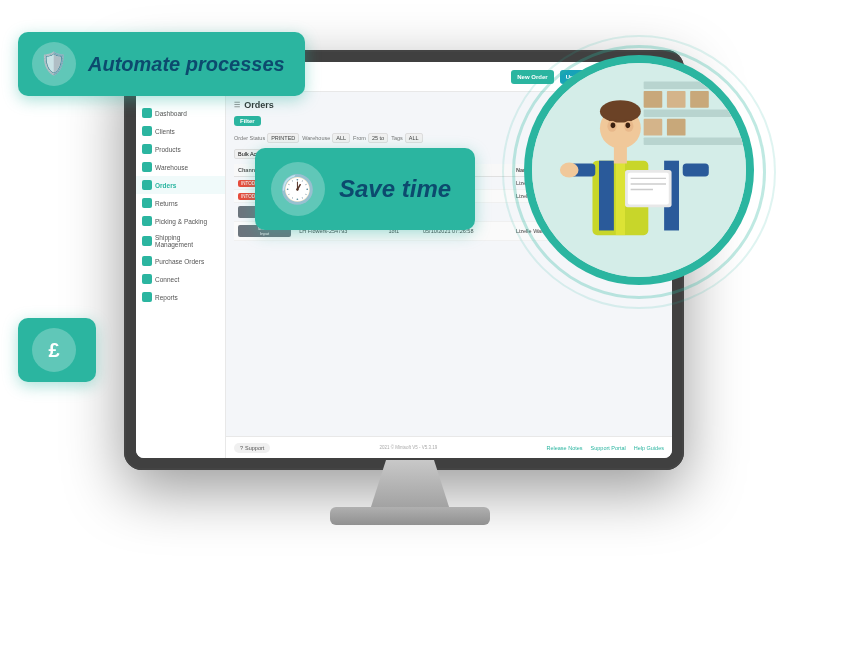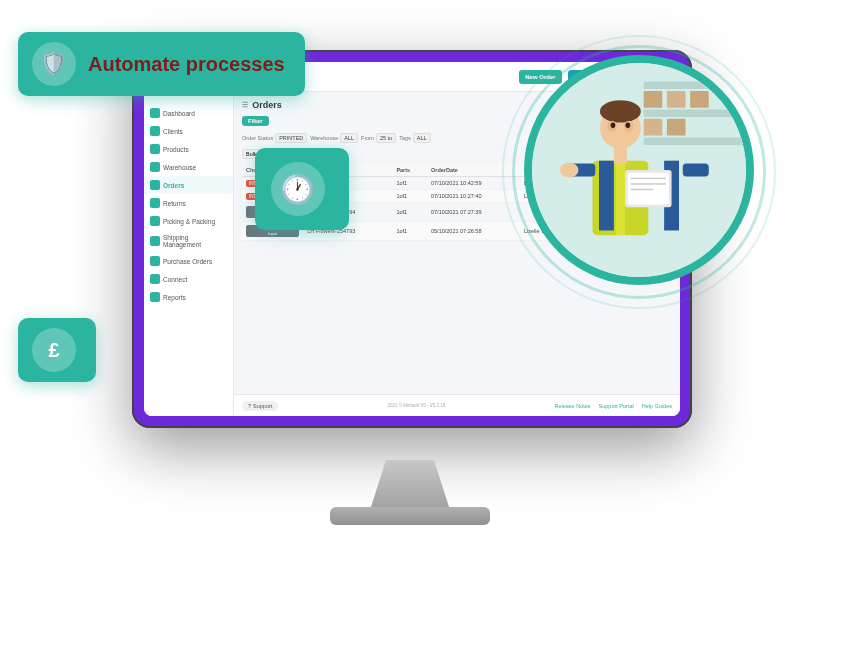--- a/index.html
+++ b/index.html
@@ -24,24 +24,24 @@
     .monitor {
       position: absolute;
       left: 120px;
       top: 50px;
       width: 580px;
       height: 480px;
     }
 
     .monitor-screen-outer {
       position: absolute;
-      top: 0; left: 12px;
+      top: 0; left: 4px;
       width: 560px;
-      height: 378px;
-      background: #6d28d9;
+      height: 420px;
+      background: #404040;
       border-radius: 18px;
       padding: 12px;
       box-shadow: 0 20px 60px rgba(0,0,0,0.4), inset 0 0 0 2px #444;
     }
 
     .monitor-screen-inner {
       width: 100%;
       height: 100%;
       background: #f4f6f9;
       border-radius: 8px;
@@ -420,22 +420,23 @@
 
     .badge-save .badge-icon {
       width: 54px;
       height: 54px;
       font-size: 28px;
     }
 
     .badge-text {
       font-size: 20px;
       font-weight: 800;
-      color: #7f1d1d;
+      color: #0c4a6e;
       white-space: nowrap;
+      font-style: italic;
     }
 
     .badge-save .badge-text {
       font-size: 24px;
     }
 
     
     .worker-circle {
       position: absolute;
       top: 55px;
@@ -503,20 +504,21 @@
     <div class="badge-icon">🛡️</div>
     <span class="badge-text">Automate processes</span>
   </div>
 
   <div class="badge-reduce">
     <div class="badge-icon" style="font-size:20px;font-weight:bold;color:white;">£</div>
   </div>
 
   <div class="badge-save">
     <div class="badge-icon">🕐</div>
+    <span class="badge-text">Save time</span>
   </div>
 
   <div class="deco-circle-1"></div>
   <div class="deco-circle-2"></div>
 
   <div class="worker-circle">
     <svg class="worker-svg" viewBox="0 0 230 230" xmlns="http://www.w3.org/2000/svg">
 
       <rect width="230" height="230" fill="#d4ede8"></rect>
 

